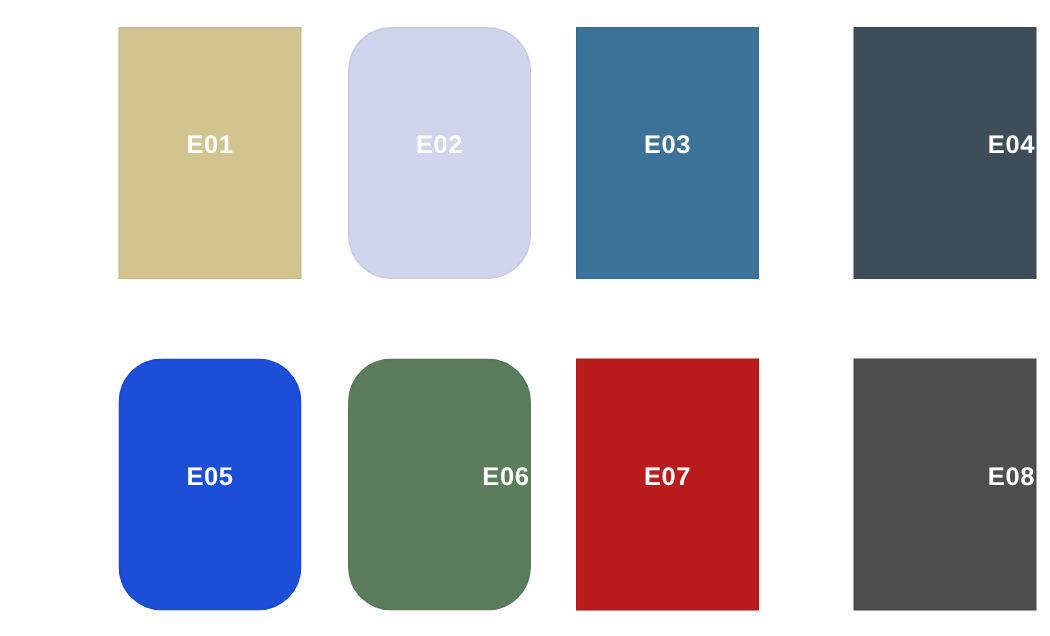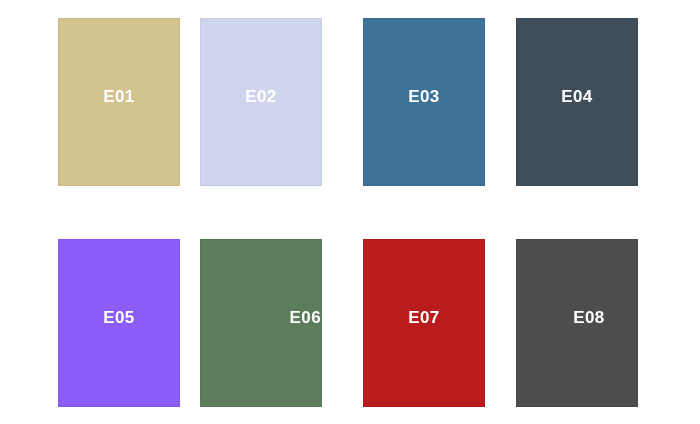--- a/index.html
+++ b/index.html
@@ -11,20 +11,21 @@
     height: 424px;
     background: #ffffff;
     font-family: "Liberation Sans", sans-serif;
     overflow: hidden;
   }
   #palette-board {
     position: relative;
     width: 560px;
     height: 424px;
     background: #ffffff;
+    margin-left: 21px;
   }
   .swatch {
     position: absolute;
     width: 122px;
     height: 168px;
     box-sizing: border-box;
     border: 1px solid rgba(0, 0, 0, 0.045);
     display: flex;
     align-items: center;
     justify-content: center;
@@ -37,23 +38,23 @@
     letter-spacing: 0.4px;
     color: #ffffff;
     line-height: 1;
     position: relative;
     top: -6px;
     user-select: none;
     white-space: nowrap;
   }
   
   .col-1 { left: 58px; }
-  .col-2 { left: 200px; }
+  .col-2 { left: 211px; border-radius: 29px; }
   .col-3 { left: 363px; }
-  .col-4 { left: 516px; }
+  .col-4 { left: 548px; justify-content: flex-end; }
   .row-1 { top: 18px; }
   .row-2 { top: 239px; }
 </style>
 </head>
 <body style="background-color: rgb(255, 255, 255);">
 
 <div id="palette-board">
 
   <div class="swatch row-1 col-1" style="background-color: rgb(211, 196, 143);">
     <span class="swatch-label">E01</span>
@@ -64,21 +65,21 @@
   </div>
 
   <div class="swatch row-1 col-3" style="background-color: rgb(61, 114, 152);">
     <span class="swatch-label">E03</span>
   </div>
 
   <div class="swatch row-1 col-4" style="background-color: rgb(63, 77, 88);">
     <span class="swatch-label">E04</span>
   </div>
 
-  <div class="swatch row-2 col-1" style="background-color: #8b5cf6;">
+  <div class="swatch row-2 col-1" style="background-color: #1d4ed8; border-radius: 29px;">
     <span class="swatch-label">E05</span>
   </div>
 
   <div class="swatch row-2 col-2" style="background-color: rgb(91, 125, 91); justify-content: flex-end;">
     <span class="swatch-label">E06</span>
   </div>
 
   <div class="swatch row-2 col-3" style="background-color: #b91c1c;">
     <span class="swatch-label">E07</span>
   </div>

